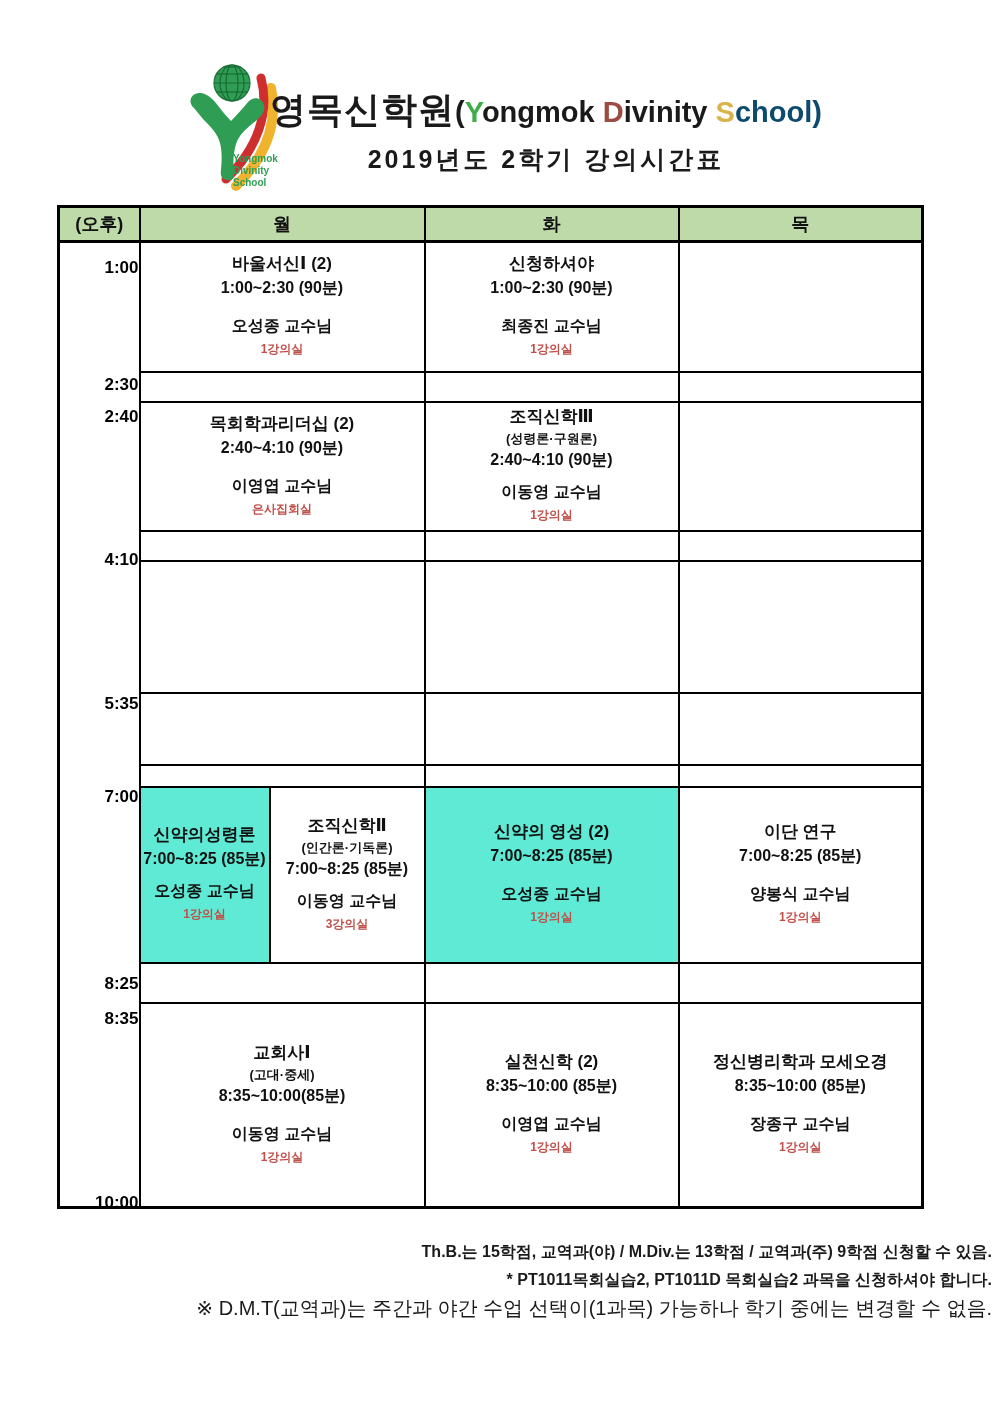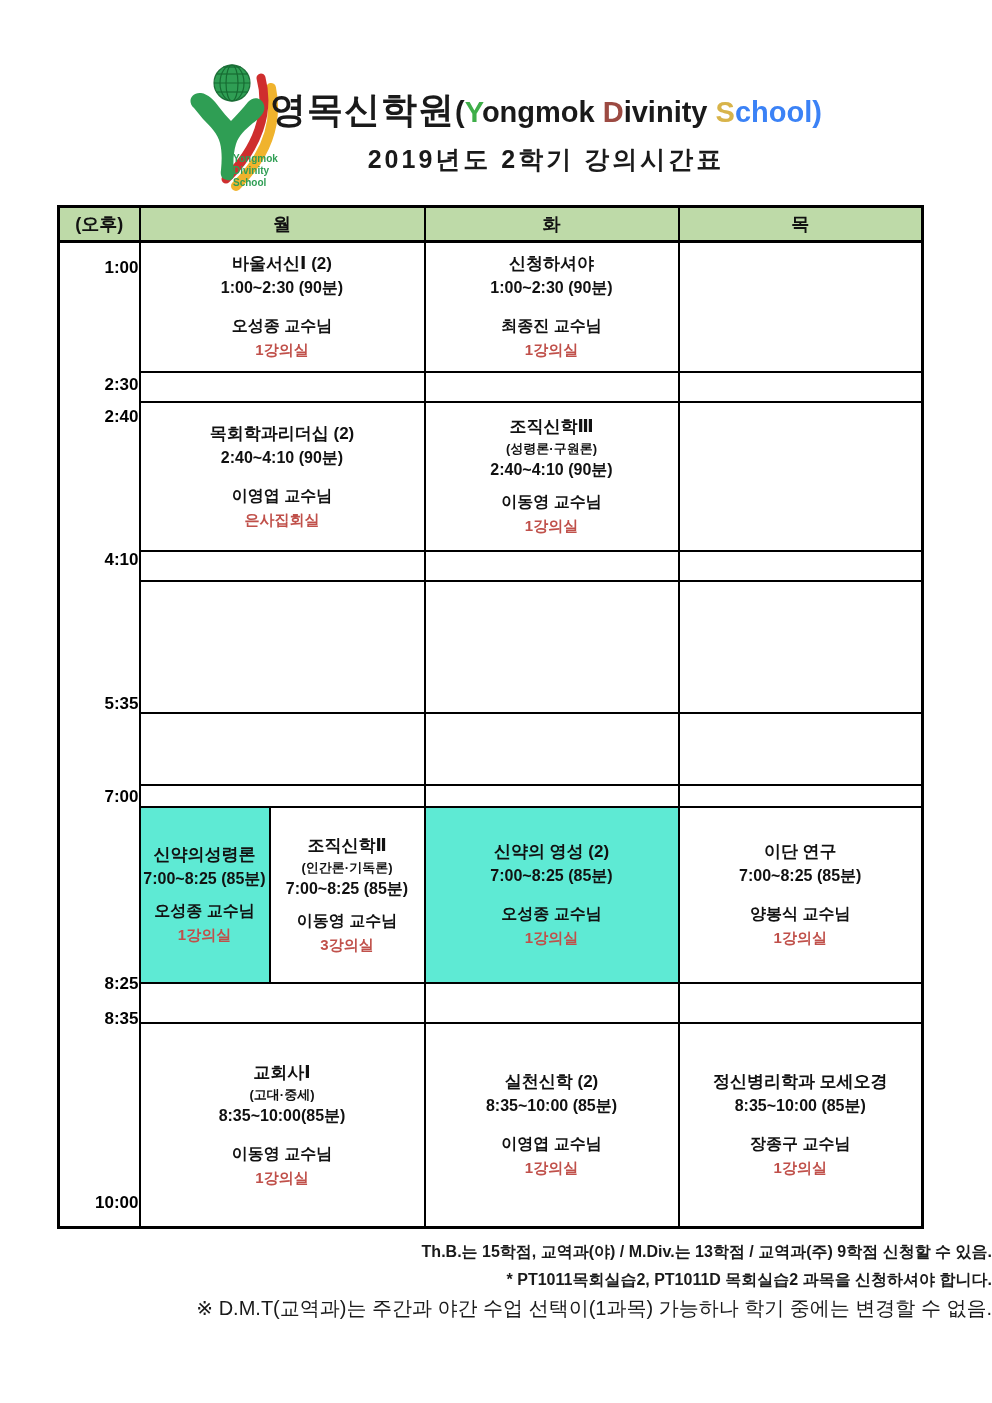--- a/index.html
+++ b/index.html
@@ -28,21 +28,21 @@
   table.timetable td { border: 2px solid #000; padding: 0; text-align: center; vertical-align: middle; }
   tr.hdr td { background: #bedaa8; font-size: 18px; font-weight: bold; border-bottom: 3px solid #000; height: 35px; }
   td.t-rail { position: relative; border-bottom: 3px solid #000; }
   .t-label { position: absolute; left: 0; width: 100%; text-align: right; font-size: 17px; font-weight: bold; color: #000; line-height: 20px; }
 
   td.hl { background: #5eead4; }
   .c-title { font-size: 17px; font-weight: bold; line-height: 22px; }
   .c-sub   { font-size: 13px; font-weight: bold; line-height: 17px; margin-top: 2px; }
   .c-time  { font-size: 16px; font-weight: bold; line-height: 22px; margin-top: 2px; }
   .c-prof  { font-size: 16px; font-weight: bold; line-height: 21px; margin-top: 16px; }
-  .c-room  { font-size: 15px; font-weight: bold; line-height: 21px; margin-top: 3px; color: #c0504a; }
+  .c-room  { font-size: 12px; font-weight: bold; line-height: 21px; margin-top: 3px; color: #c0504a; }
   td.compact .c-prof { margin-top: 10px; }
 
   
   .footer { position: absolute; top: 1242px; left: 0; width: 992px; text-align: right; color: #1a1a1a; }
   .f-line { line-height: 20px; margin-bottom: 8px; }
   .f-bold { font-size: 16px; font-weight: bold; }
   .f-normal { font-size: 20px; font-weight: normal; }
 </style>
 </head>
 <body>
@@ -75,21 +75,21 @@
           </g>
         </g>
 
         <text x="61" y="102" font-size="10" font-weight="bold" fill="#2f9e54">Yongmok</text>
         <text x="61" y="114" font-size="10" font-weight="bold" fill="#2f9e54">Divinity</text>
         <text x="61" y="126" font-size="10" font-weight="bold" fill="#2f9e54">School</text>
       </svg>
     </div>
     <div class="titles">
       <div class="title-line1">
-        <span class="kr">영목신학원</span><span><span style="color: rgb(26, 26, 26);">(</span><span style="color: rgb(63, 174, 73);">Y</span><span style="color: rgb(26, 26, 26);">ongmok </span><span style="color: rgb(156, 74, 66);">D</span><span style="color: rgb(26, 26, 26);">ivinity </span><span style="color: rgb(216, 180, 74);">S</span><span style="color: #3b82f6;">chool)</span></span>
+        <span class="kr">영목신학원</span><span><span style="color: rgb(26, 26, 26);">(</span><span style="color: rgb(63, 174, 73);">Y</span><span style="color: rgb(26, 26, 26);">ongmok </span><span style="color: rgb(156, 74, 66);">D</span><span style="color: rgb(26, 26, 26);">ivinity </span><span style="color: rgb(216, 180, 74);">S</span><span style="color: #0c4a6e;">chool)</span></span>
       </div>
       <div class="title-line2">2019년도 2학기 강의시간표</div>
     </div>
   </div>
 
   <table class="timetable">
     <colgroup>
       <col style="width:81px">
         <col style="width:130px">
         <col style="width:155px">
@@ -131,21 +131,21 @@
       </td>
       <td></td>
     </tr>
 
     <tr style="height:30px">
       <td colspan="2"></td>
       <td></td>
       <td></td>
     </tr>
 
-    <tr style="height:149px">
+    <tr style="height:129px">
       <td colspan="2">
         <div class="c-title">목회학과리더십 (2)</div>
         <div class="c-time">2:40~4:10 (90분)</div>
         <div class="c-prof">이영엽 교수님</div>
         <div class="c-room">은사집회실</div>
       </td>
       <td class="compact">
         <div class="c-title">조직신학Ⅲ</div>
         <div class="c-sub">(성령론·구원론)</div>
         <div class="c-time">2:40~4:10 (90분)</div>

